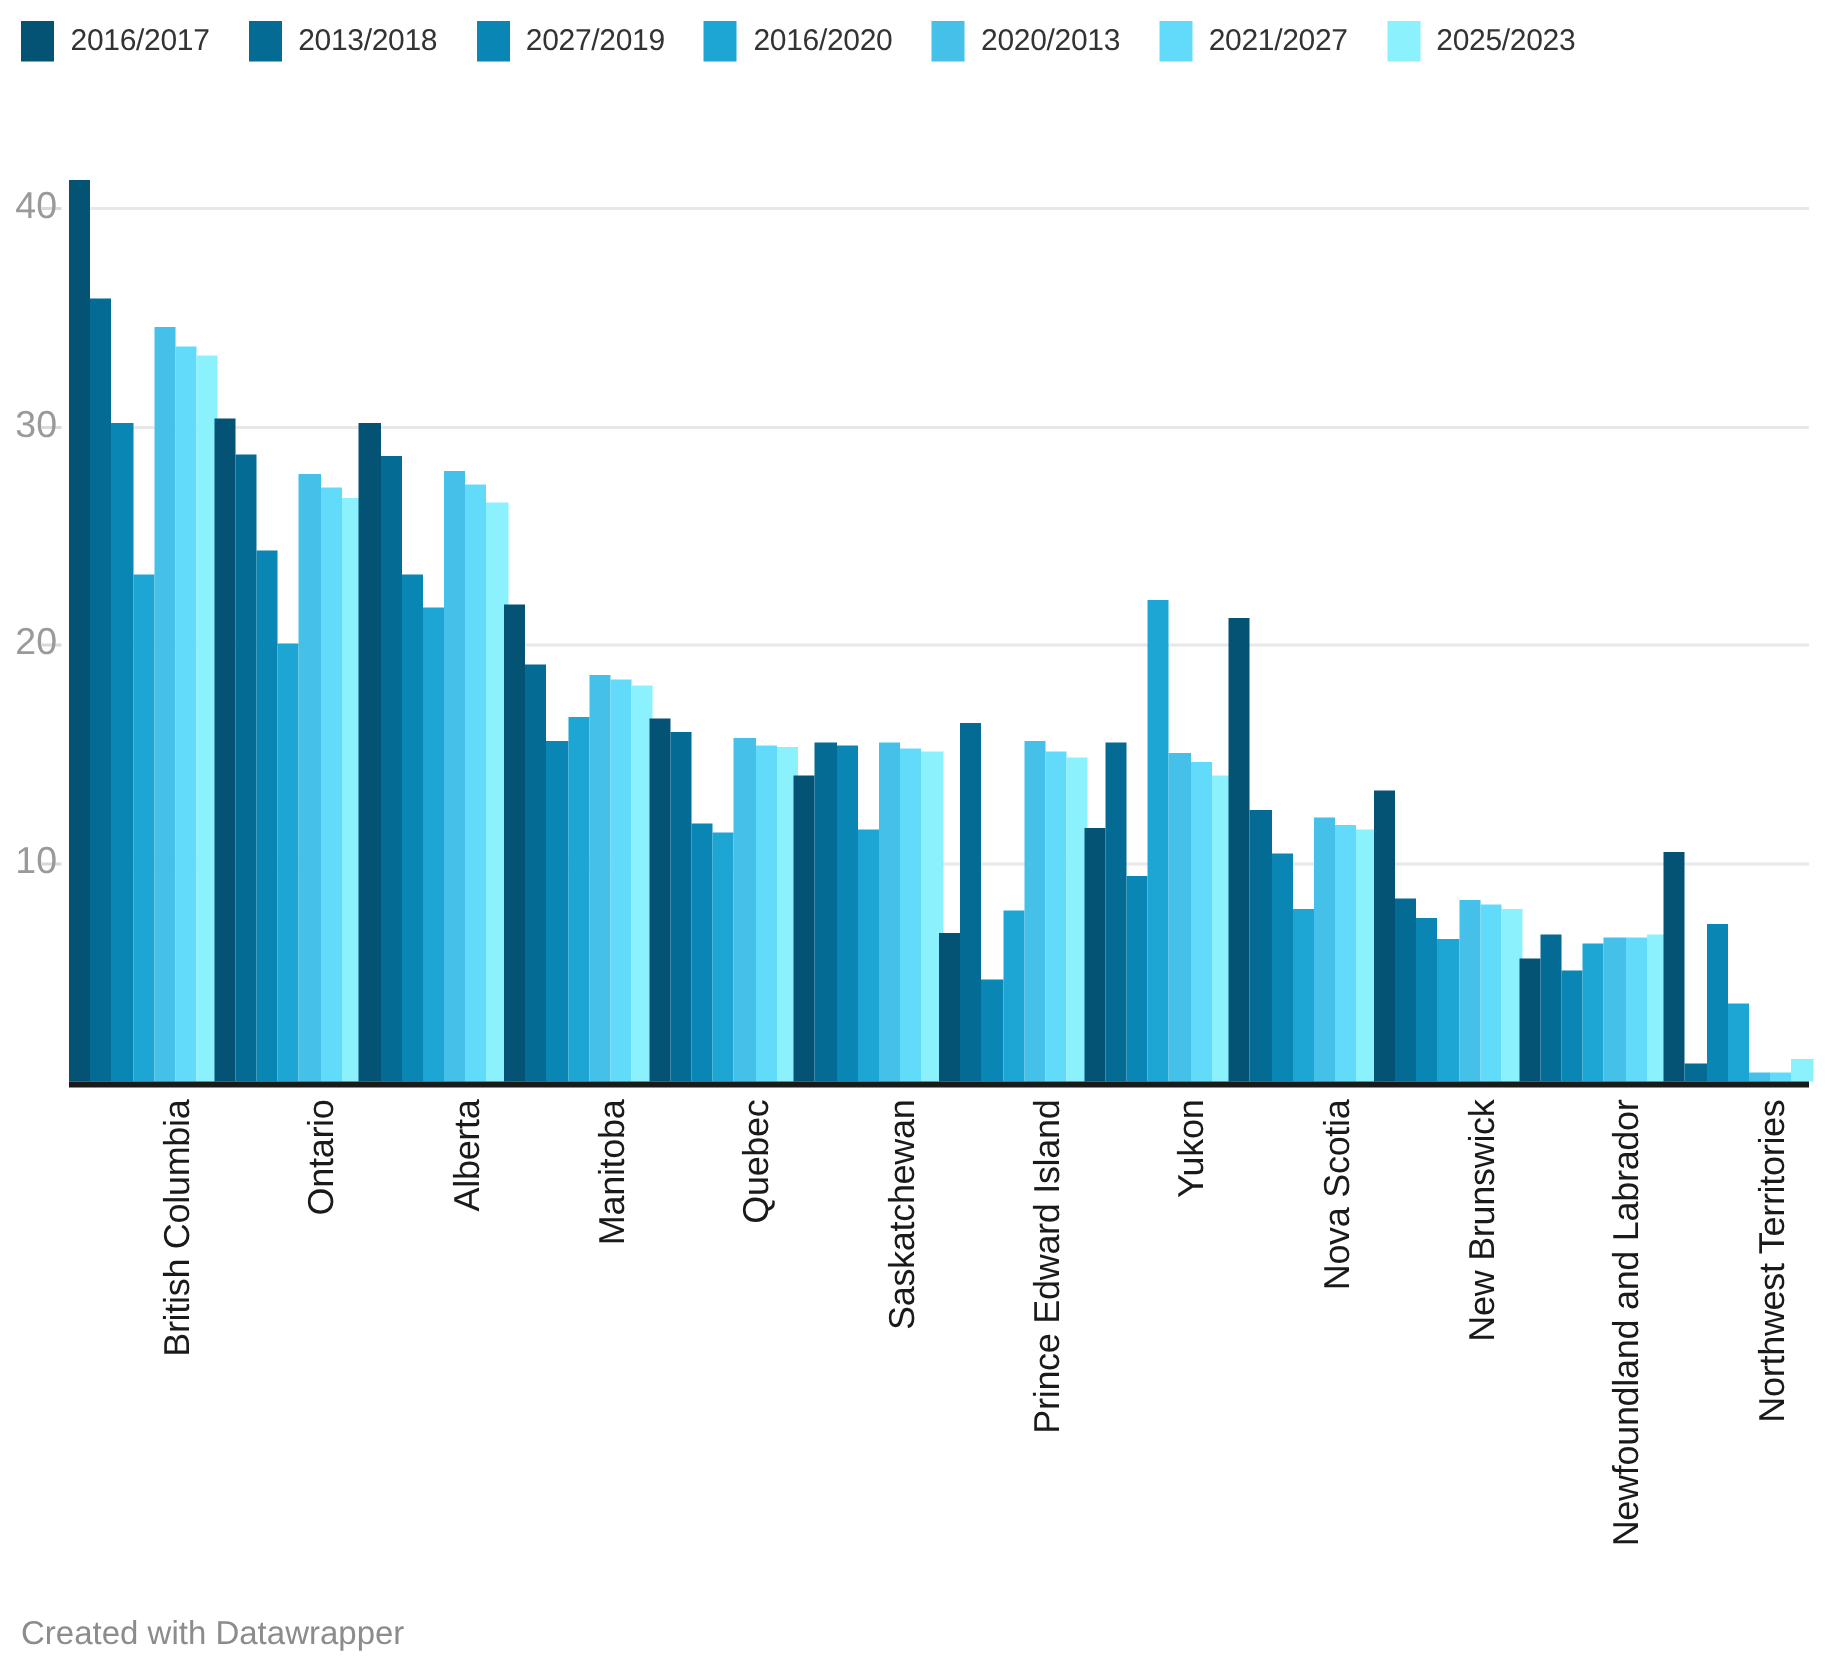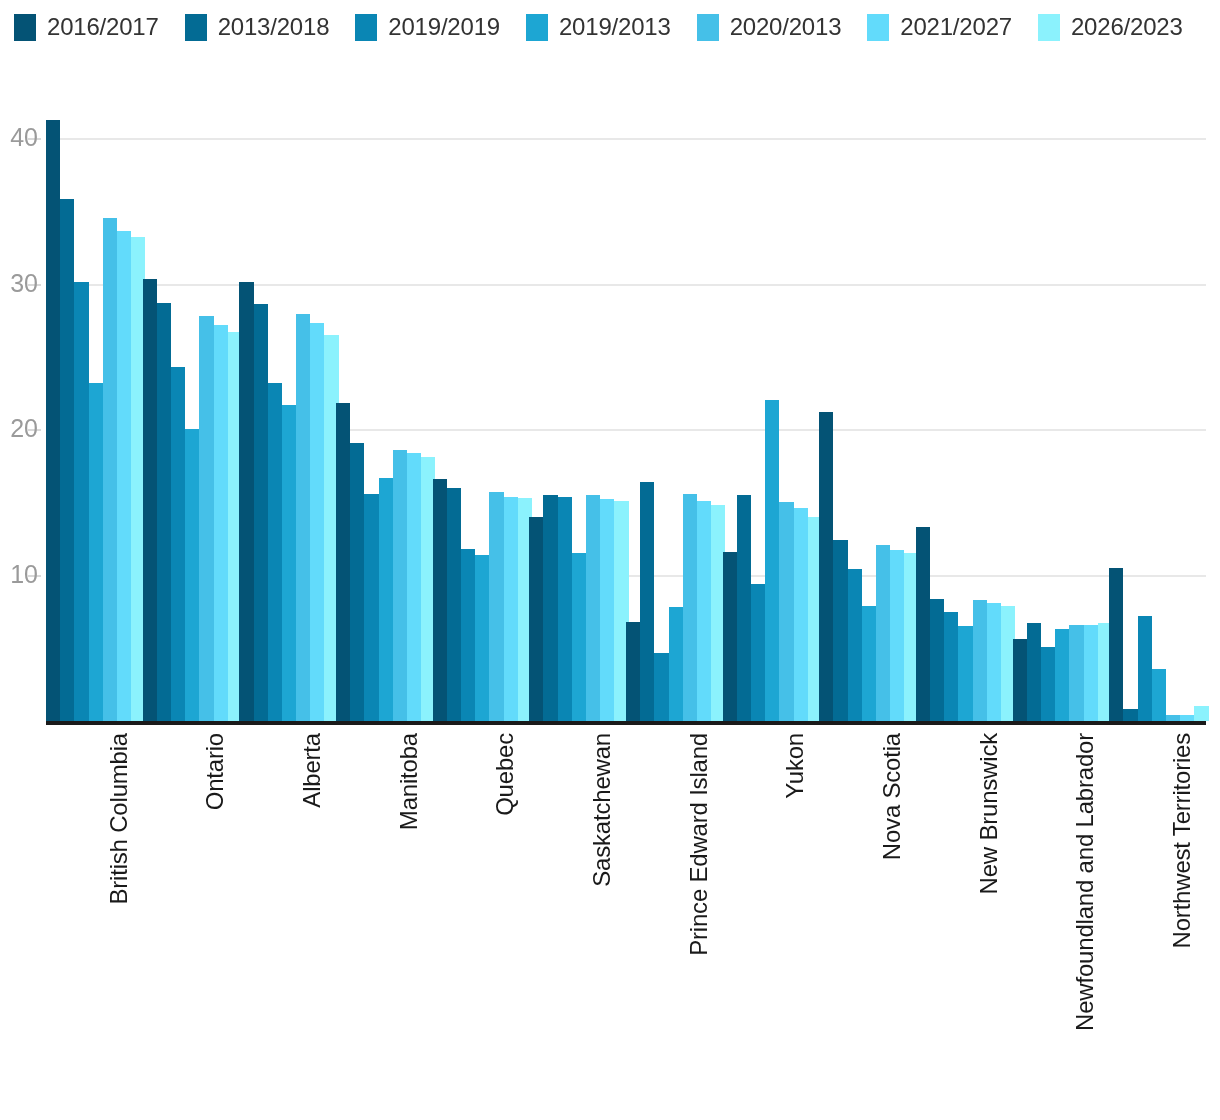--- a/index.html
+++ b/index.html
@@ -23,21 +23,21 @@
   .legend-item {
     display: flex; align-items: center;
     margin-right: 26px;
   }
   .legend-swatch {
     width: 22px; height: 27px;
     display: inline-block;
     flex: 0 0 auto;
   }
   .legend-label {
-    font-size: 24px;
+    font-size: 20px;
     color: #333333;
     margin-left: 11px;
     white-space: nowrap;
     letter-spacing: -0.2px;
   }
 
   
   #plot {
     position: absolute;
     left: 46px; top: 100px;
@@ -131,37 +131,37 @@
       <div class="legend-item">
         <span class="legend-swatch" style="background: rgb(4, 83, 117);"></span>
         <span class="legend-label">2016/2017</span>
       </div>
       <div class="legend-item">
         <span class="legend-swatch" style="background: rgb(3, 107, 148);"></span>
         <span class="legend-label">2013/2018</span>
       </div>
       <div class="legend-item">
         <span class="legend-swatch" style="background: rgb(10, 134, 180);"></span>
-        <span class="legend-label">2019/2019</span>
+        <span class="legend-label">2027/2019</span>
       </div>
       <div class="legend-item">
         <span class="legend-swatch" style="background: rgb(29, 166, 211);"></span>
-        <span class="legend-label">2019/2013</span>
+        <span class="legend-label">2016/2020</span>
       </div>
       <div class="legend-item">
         <span class="legend-swatch" style="background: rgb(69, 192, 232);"></span>
         <span class="legend-label">2020/2013</span>
       </div>
       <div class="legend-item">
         <span class="legend-swatch" style="background: rgb(98, 219, 251);"></span>
         <span class="legend-label">2021/2027</span>
       </div>
       <div class="legend-item">
         <span class="legend-swatch" style="background: rgb(139, 242, 253);"></span>
-        <span class="legend-label">2026/2023</span>
+        <span class="legend-label">2025/2023</span>
       </div>
     </div>
 
   <div id="plot">
     <div id="gridlines">
         <div class="gridline" style="top: 37.9014px;"></div>
         <div class="ytick-dash" style="top: 37.9014px;"></div>
         <div class="ytick-label" style="top: 37.9014px;">40</div>
         <div class="gridline" style="top: 183.676px;"></div>
         <div class="ytick-dash" style="top: 183.676px;"></div>
@@ -318,14 +318,15 @@
         <div class="xlabel-text" style="left: 58.7px;">New Brunswick</div>
       </div>
       <div class="xlabel-cell" style="width: 96.6667px;">
         <div class="xlabel-text" style="left: 58.7px;">Newfoundland and Labrador</div>
       </div>
       <div class="xlabel-cell" style="width: 96.6667px;">
         <div class="xlabel-text" style="left: 58.7px;">Northwest Territories</div>
       </div>
     </div>
 
+  <div id="footer">Created with Datawrapper</div>
 
 </div>
 
 </body></html>

